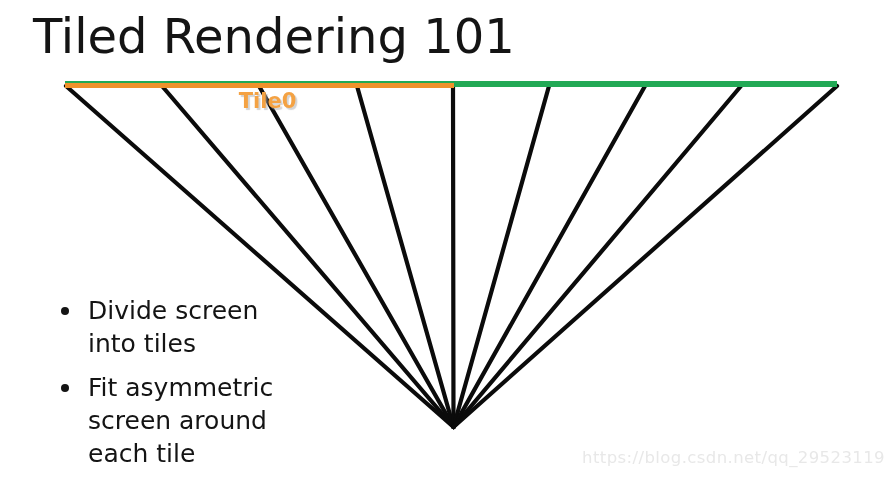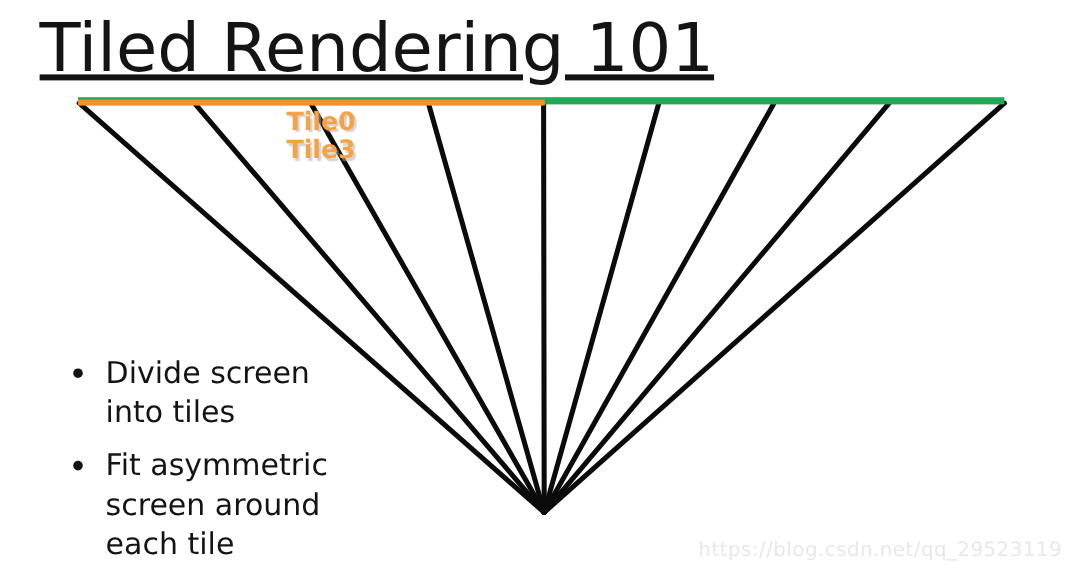--- a/index.html
+++ b/index.html
@@ -8,25 +8,24 @@
     width: 890px;
     height: 479px;
     background: #ffffff;
     overflow: hidden;
     font-family: "DejaVu Sans", "Liberation Sans", sans-serif;
   }
   .title {
     position: absolute;
     left: 33px;
     top: 8px;
-    font-size: 56px;
+    font-size: 48px;
     letter-spacing: 0px;
     color: var(--ink, #141414);
     white-space: nowrap;
-    text-decoration: underline;
   }
   .fan-svg {
     position: absolute;
     left: 0; top: 0;
     width: 890px; height: 479px;
     z-index: 1;
   }
   .fan-svg line {
     stroke: var(--line-black, #0b0b0b);
     stroke-width: 4.2;
@@ -119,21 +118,20 @@
       <line x1="453.5" y1="427" x2="645" y2="86"></line>
       <line x1="453.5" y1="427" x2="741" y2="86"></line>
       <line x1="453.5" y1="427" x2="837" y2="86"></line>
     </svg>
 
   <div class="bar green" style="left: 65px; width: 772px;"></div>
   <div class="bar orange" style="left: 65px; width: 389px;"></div>
 
   <div class="tile-labels" style="left: 65px; width: 389px;">
       <span class="tile-label">Tile0</span>
-      <span class="tile-label">Tile3</span>
     </div>
 
   <ul class="bullets">
     <li>Divide screen into tiles</li>
     <li>Fit asymmetric screen around each tile</li>
   </ul>
 
   <div class="watermark">https://blog.csdn.net/qq_29523119</div>
 
 </div>

